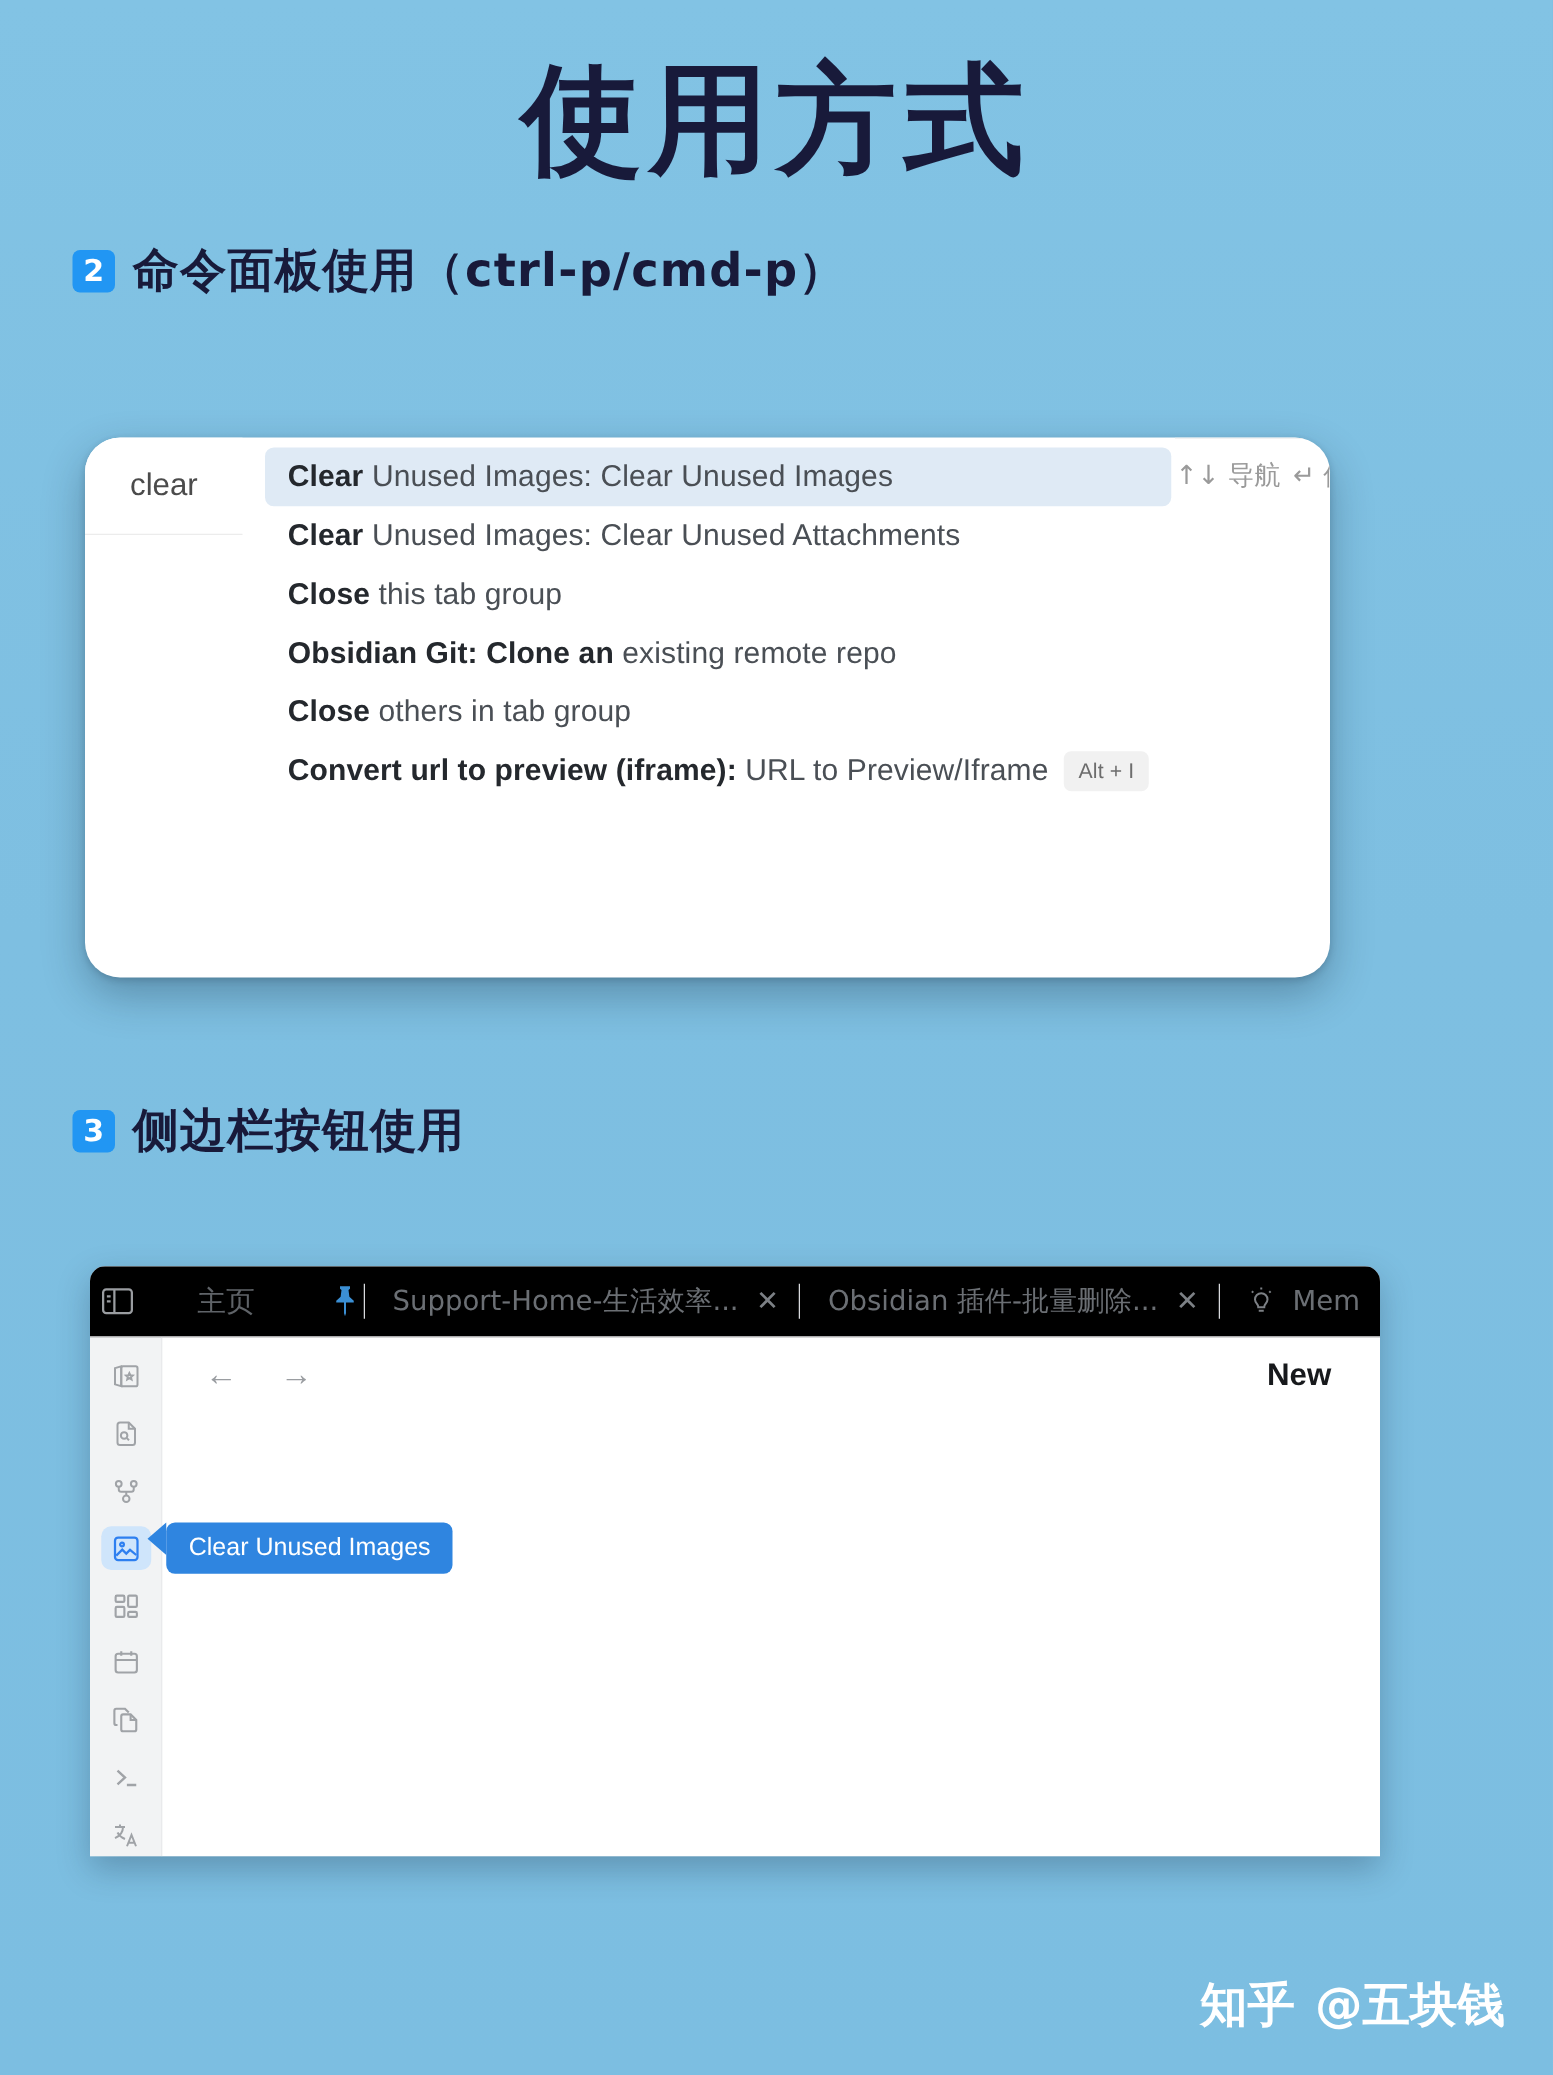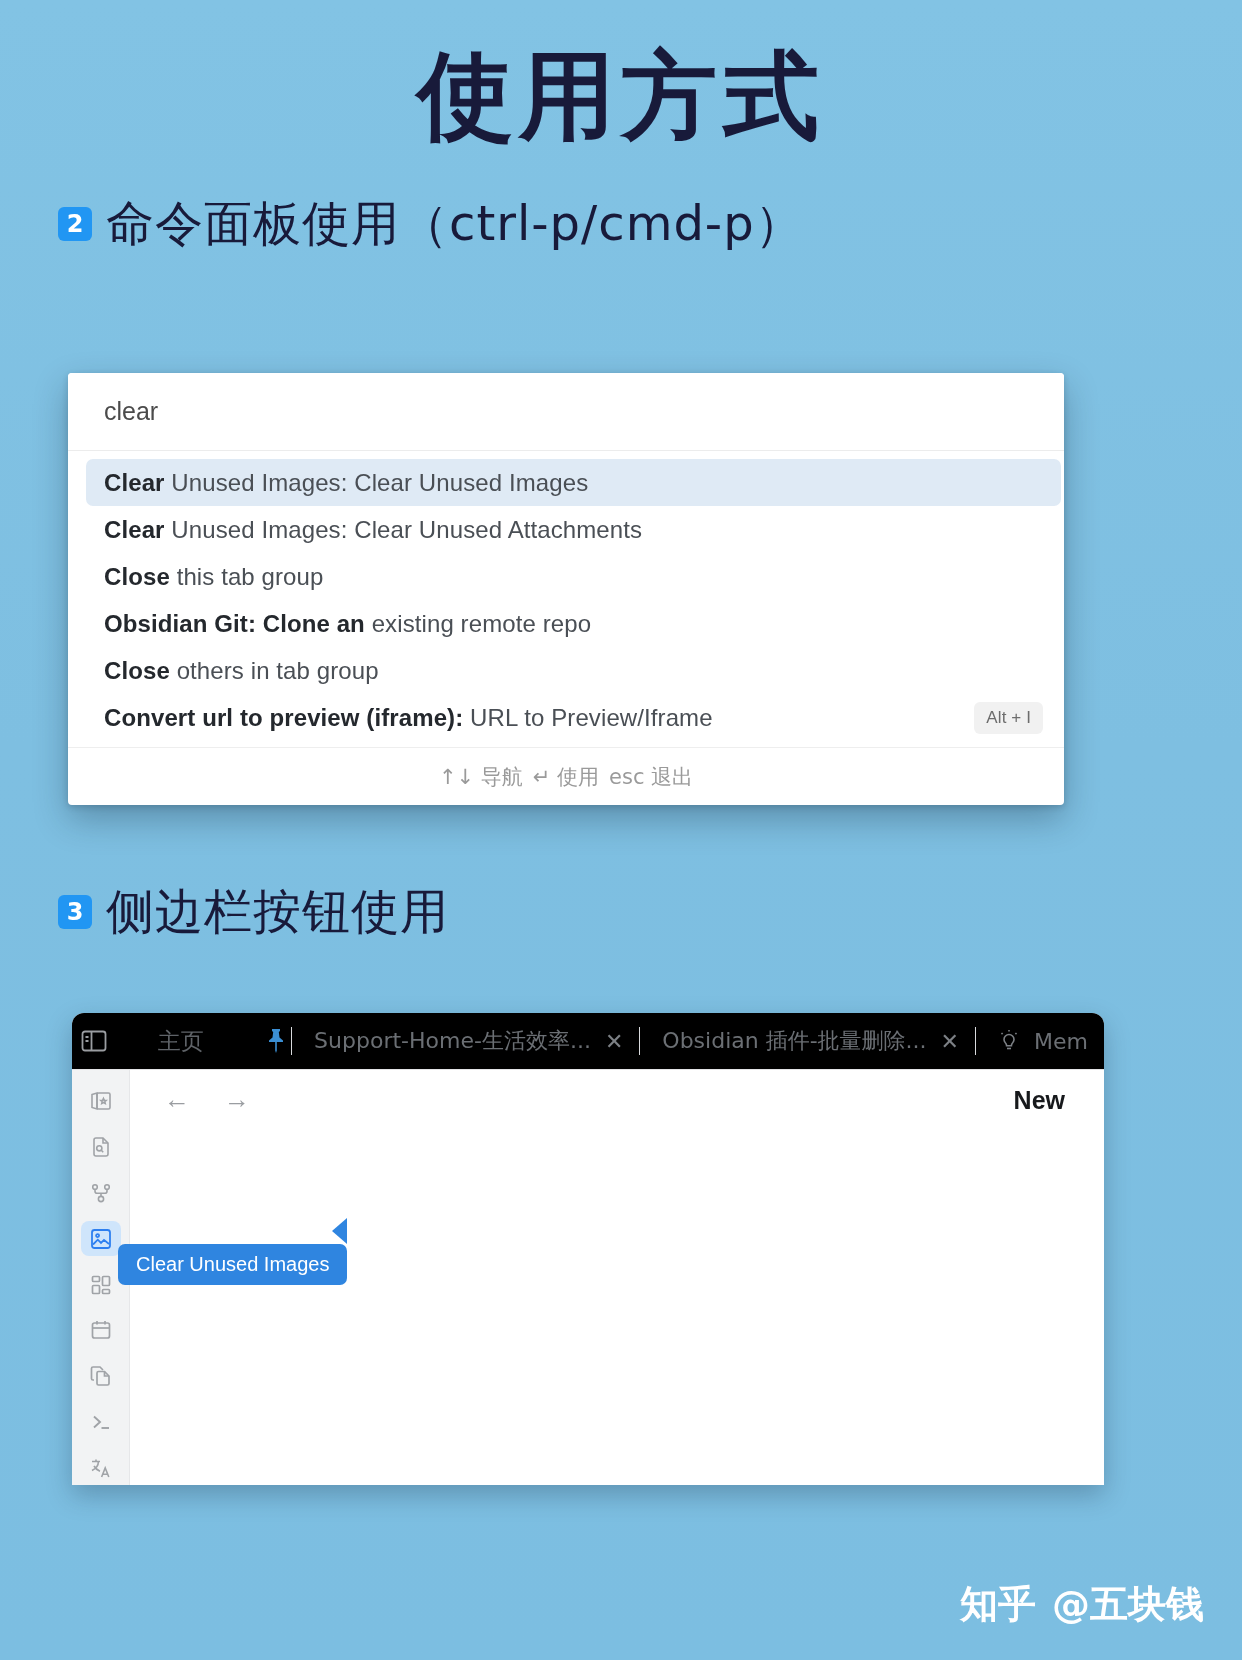--- a/index.html
+++ b/index.html
@@ -41,44 +41,43 @@
     color: #ffffff;
     font-size: 24px;
     font-weight: 700;
     display: flex;
     align-items: center;
     justify-content: center;
     flex: none;
     font-family: "DejaVu Sans", sans-serif;
   }
   .sec-title {
-    font-size: 48px;
-    font-weight: 400;
+    font-size: 37px;
+    font-weight: 700;
     color: #181a3a;
     letter-spacing: 1px;
     white-space: nowrap;
     font-family: "DejaVu Sans", sans-serif;
   }
 
   
   .palette-wrap {
     position: absolute;
     left: 68px; top: 350px;
     width: 996px; height: 432px;
   }
   .palette {
     position: relative;
     width: 100%; height: 100%;
     background: #ffffff;
-    border-radius: 4px;
+    border-radius: 28px;
     box-shadow: 0 14px 34px rgba(20,40,60,.32), 0 2px 6px rgba(20,40,60,.2);
     display: flex;
-    flex-direction: column;
+    flex-direction: row;
     overflow: hidden;
-    margin-top: 23px;
   }
   .palette-input {
     height: 78px;
     display: flex;
     align-items: center;
     padding: 0 36px;
     font-size: 25px;
     color: #4b4b4b;
     border-bottom: 1px solid #ececec;
     background: #fff;
@@ -204,22 +203,21 @@
     font-size: 25px;
     font-weight: 700;
     color: #17191c;
     font-family: "Liberation Sans", sans-serif;
   }
   
   .tooltip {
     position: absolute;
     left: 118px; top: 1218px;
     display: flex;
-    align-items: flex-end;
-    flex-direction: column;
+    align-items: flex-start;
   }
   .tt-arrow {
     width: 0; height: 0;
     border-top: 13px solid transparent;
     border-bottom: 13px solid transparent;
     border-right: 15px solid #2f85e0;
   }
   .tt-body {
     background: #2f85e0;
     color: #ffffff;

